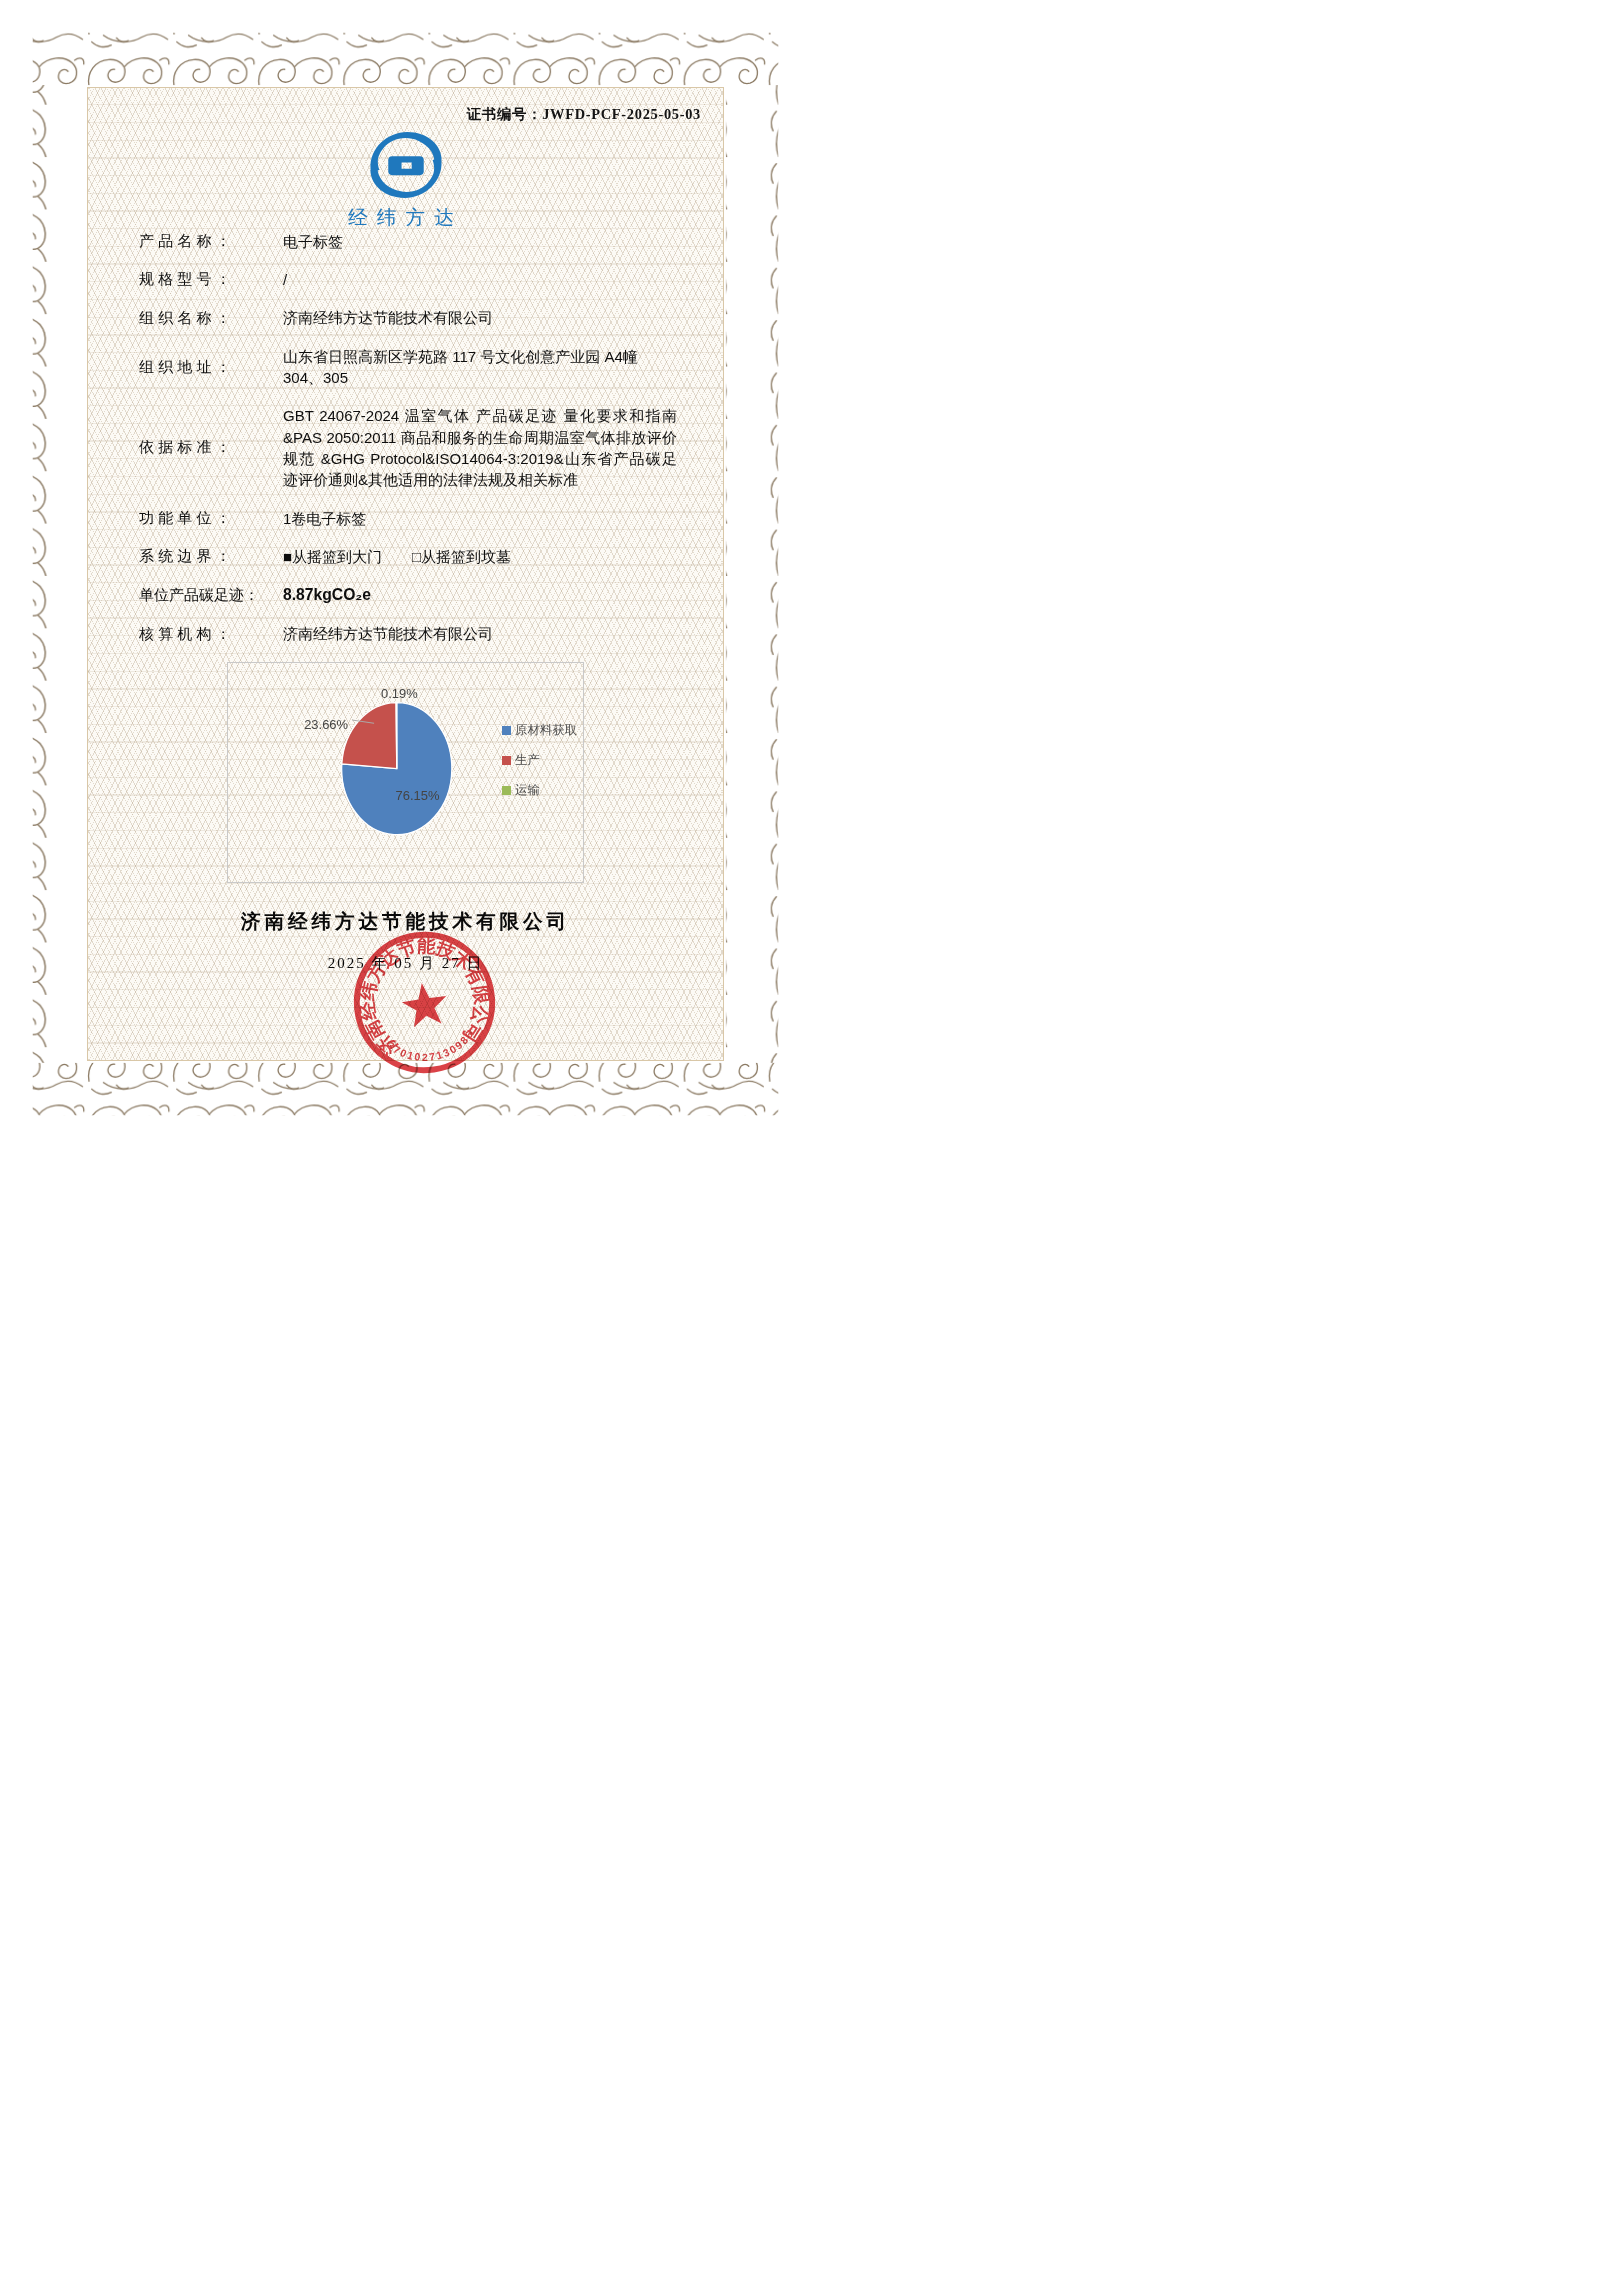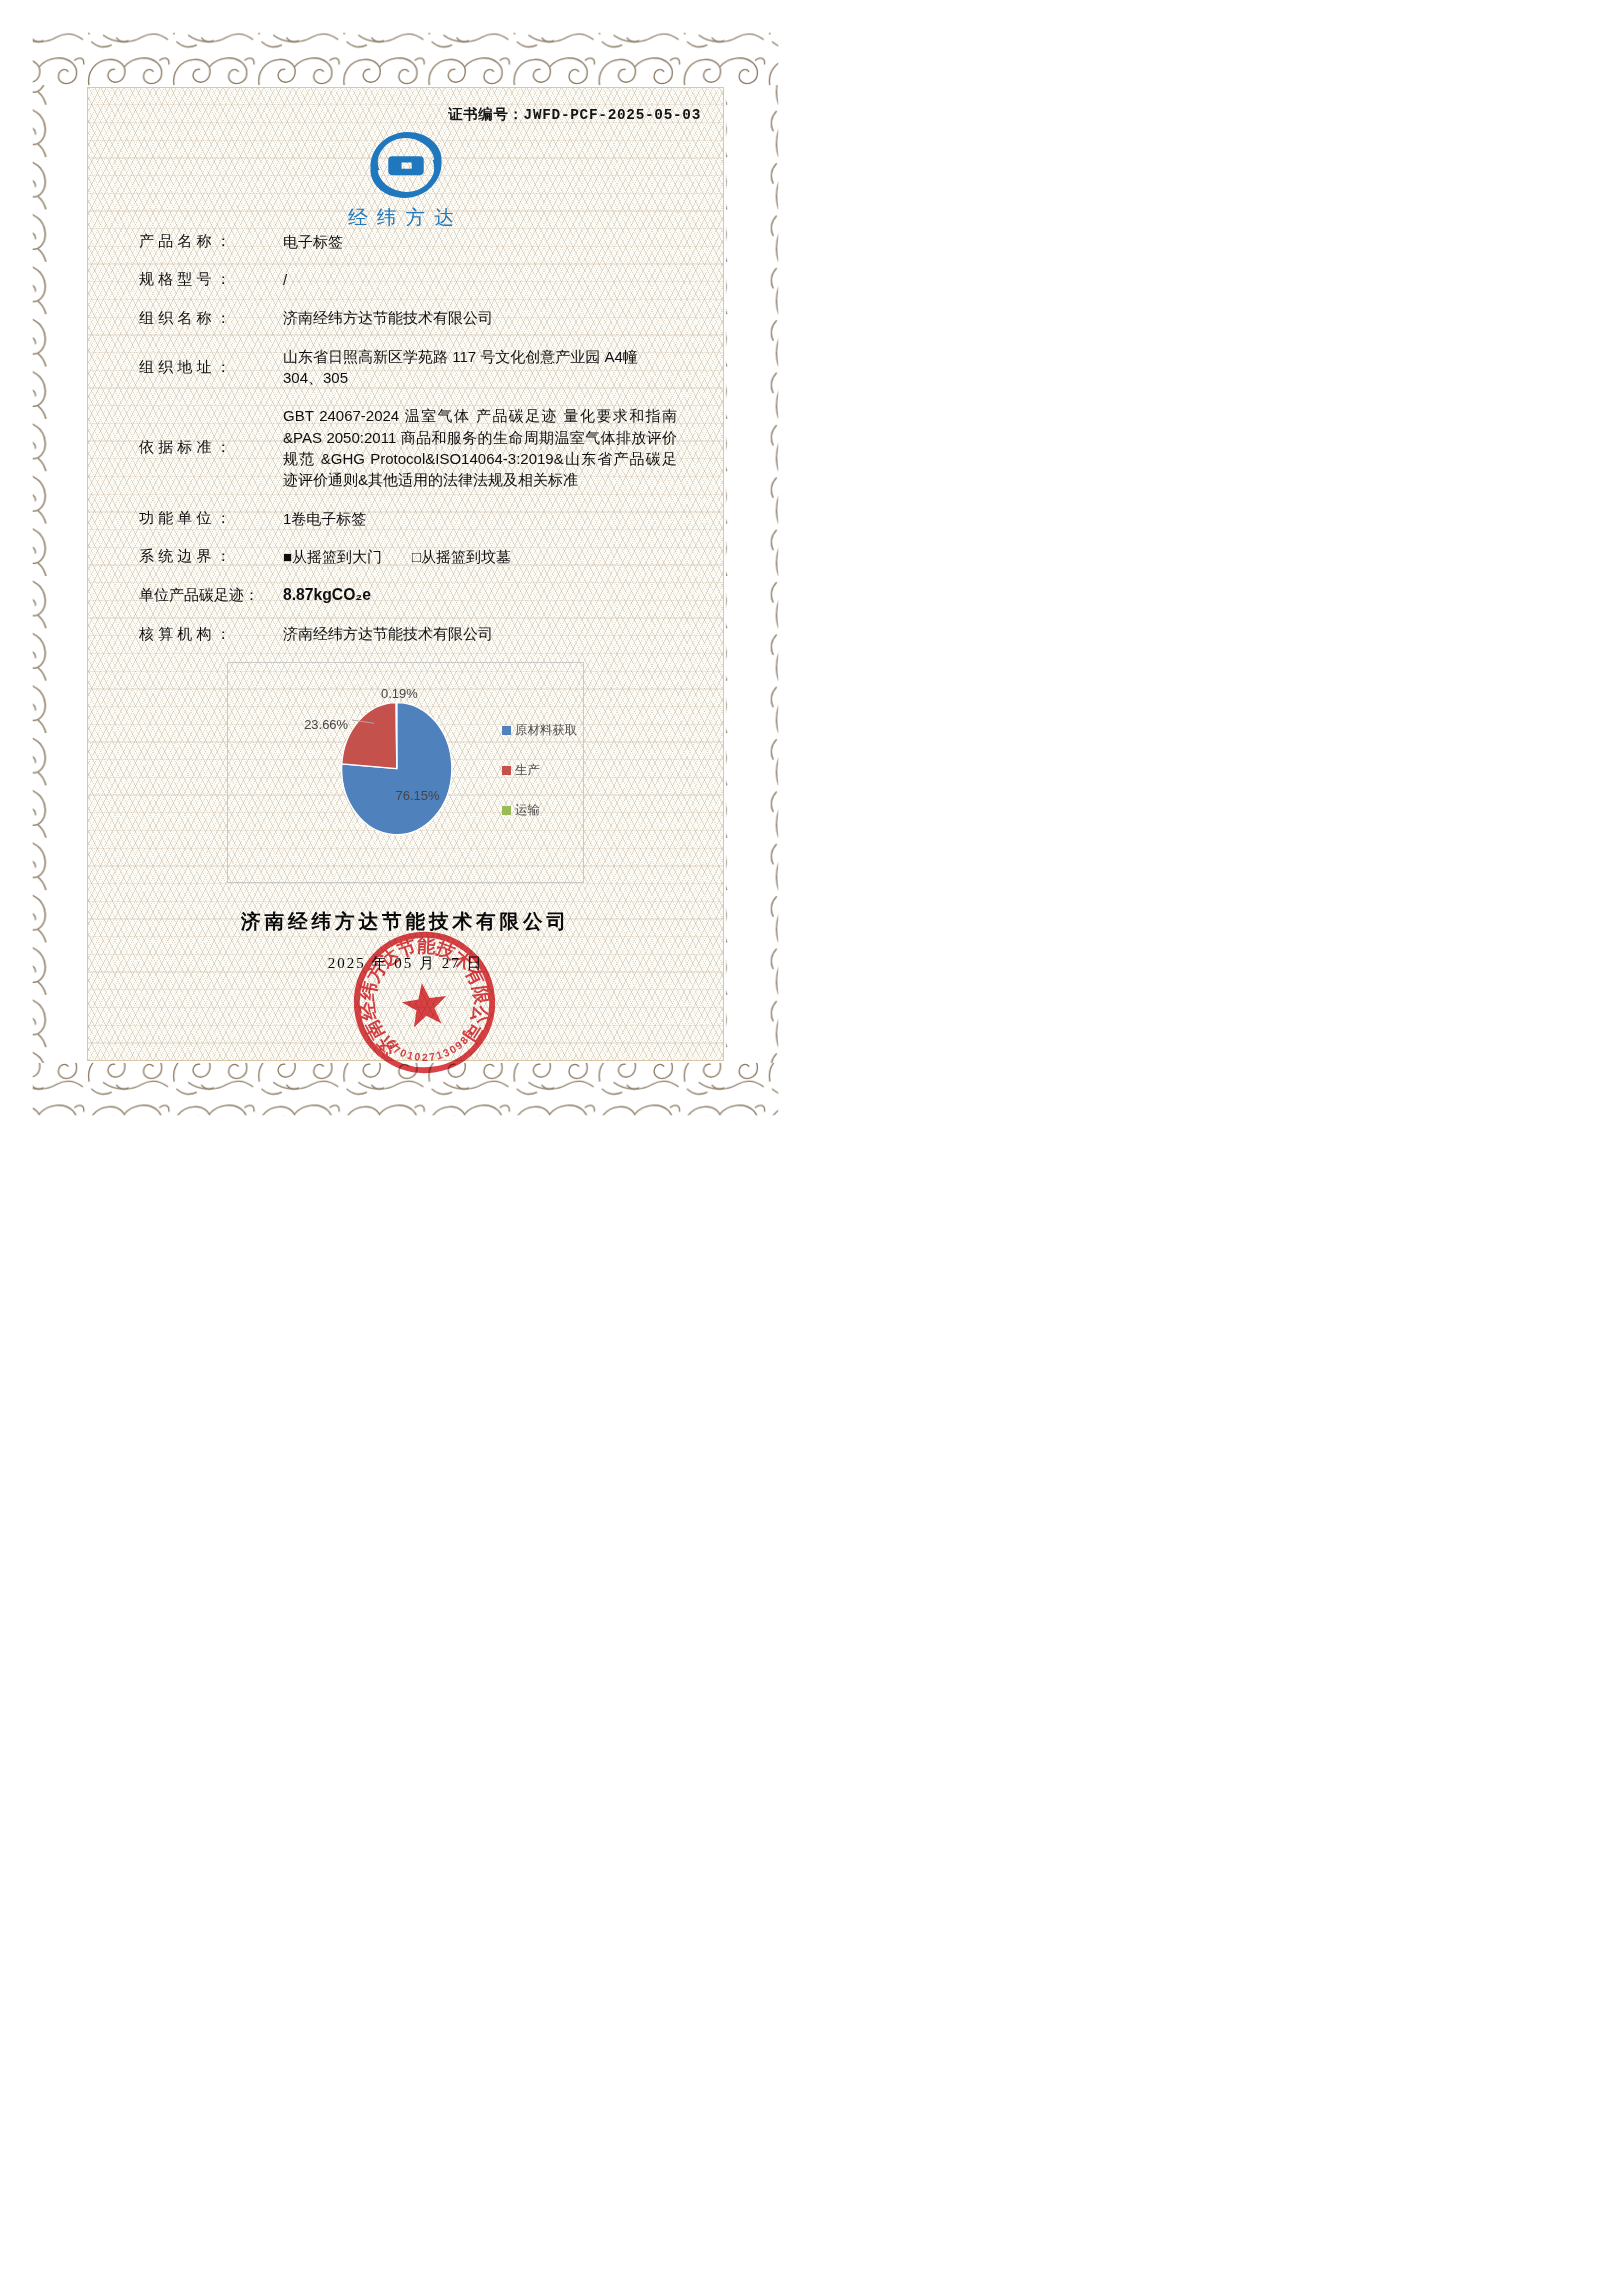--- a/index.html
+++ b/index.html
@@ -13,21 +13,21 @@
     box-sizing:border-box; overflow:hidden;
     background-color:#fcfaf5;
     background-image:
       repeating-linear-gradient(63deg,  rgba(183,164,138,.38) 0 0.7px, transparent 0.7px 5.2px),
       repeating-linear-gradient(117deg, rgba(183,164,138,.38) 0 0.7px, transparent 0.7px 5.2px),
       repeating-linear-gradient(0deg, transparent 0 16.4px, rgba(183,164,138,.20) 16.4px 17.7px);
     outline:1.3px solid #d9c7a7;
   }
   .cert-no{
     text-align:right; padding:17px 22px 0 0; font-size:14.4px; letter-spacing:0.7px;
-    font-weight:bold; color:#141414; font-family:Liberation Mono, monospace;
+    font-weight:bold; color:#141414; font-family:Liberation Serif, serif;
   }
   .logo-wrap{text-align:center; margin-top:2.6px;}
   .logo-icon{display:block; margin:0 auto; width:84px; height:76px;}
   .logo-text{
     font-size:19.6px; font-weight:normal; color:#1f78bd; letter-spacing:9.2px;
     margin-top:1.3px; font-family:"Liberation Serif", serif;
   }
   .title{
     text-align:center; font-size:31px; font-weight:900; letter-spacing:6.5px;
     margin:9.2px 0 19.6px 0; color:#0a0a0a; font-family:"DejaVu Sans", sans-serif;
@@ -43,21 +43,21 @@
     font-family:Liberation Sans, sans-serif;
   }
   .row.standards .value{text-align:justify;}
   .row.footprint .value{font-weight:bold; font-size:15.7px;}
   .chart-panel{
     position:relative; width:357px; height:221px; margin:3.9px auto 0 auto;
     border:0.7px solid #c9c9c9; box-sizing:border-box;
   }
   .pie-svg{position:absolute; left:0; top:0; width:100%; height:100%;}
   .legend{
-    position:absolute; left:274px; top:59px; display:flex; flex-direction:column; gap:23px;
+    position:absolute; left:274px; top:59px; display:flex; flex-direction:column; gap:13px;
   }
   .legend-item{display:flex; align-items:center; gap:4.6px;}
   .legend-swatch{width:8.5px; height:8.5px; flex:none;}
   .legend-label{
     font-size:12.4px; color:#4a4a4a; font-family:"Liberation Serif", serif; white-space:nowrap;
   }
   .pie-label{font-family:"Liberation Sans", sans-serif; fill:#444444;}
   .company-line{
     text-align:center; margin-top:25px; font-size:19.6px; font-weight:bold;
     letter-spacing:3.9px; color:#0a0a0a; font-family:"Liberation Serif", serif;

